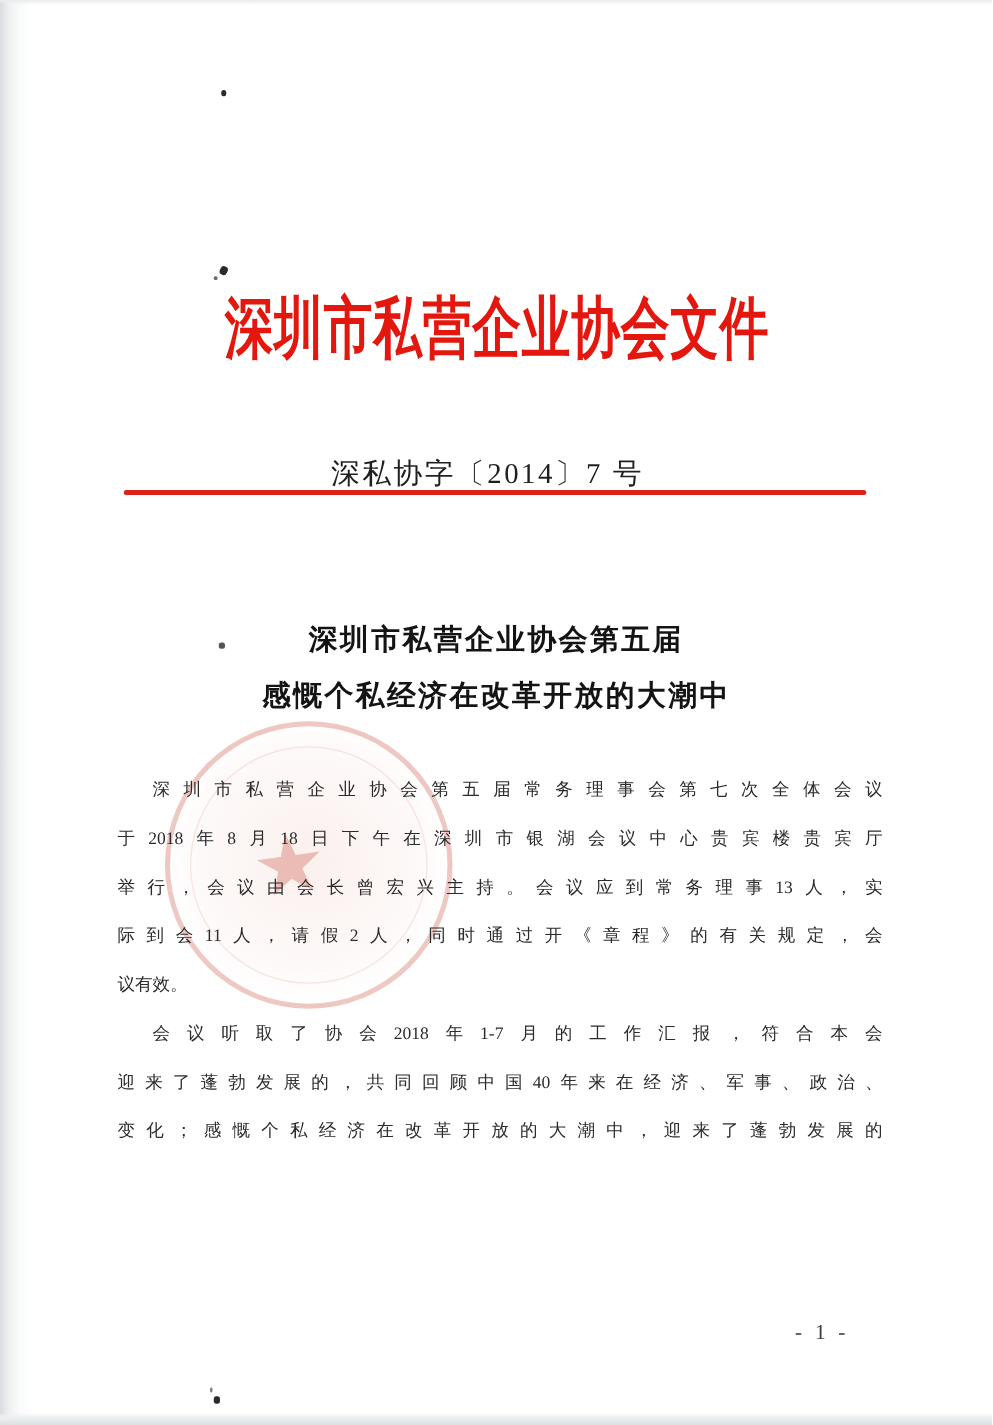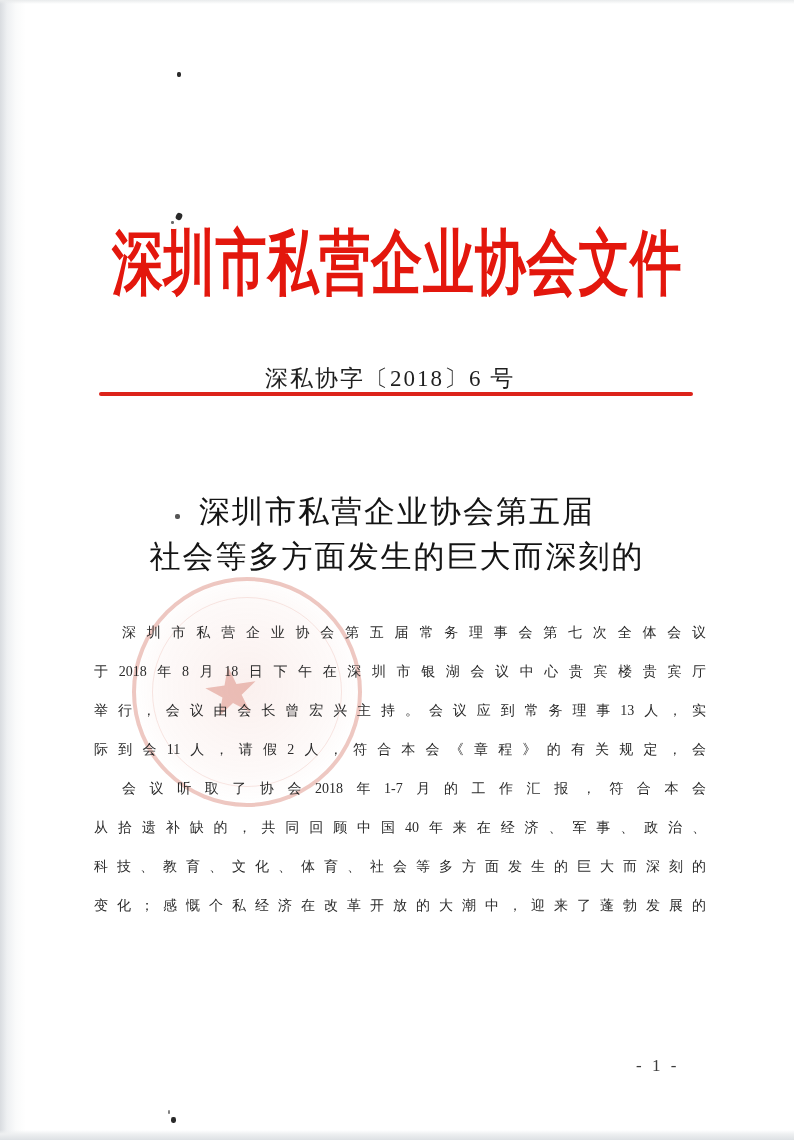--- a/index.html
+++ b/index.html
@@ -20,21 +20,21 @@
     background: linear-gradient(to bottom, #e9ebec, rgba(255,255,255,0));
   }
   .bottom-edge {
     position: absolute; bottom: 0; left: 0; right: 0; height: 10px;
     background: linear-gradient(to top, #dde1e4, #eef0f1 60%, rgba(255,255,255,0));
   }
 
   .org-header {
     position: absolute; top: 220px; left: 0; width: 794px;
     text-align: center;
-    font-size: 71px; line-height: 86px; font-weight: bold;
+    font-size: 54px; line-height: 86px; font-weight: bold;
     color: #e3170d;
     white-space: nowrap;
   }
   .org-header .squeeze {
     display: inline-block;
     transform: scaleX(0.72);
     transform-origin: 50% 50%;
     letter-spacing: 1px;
   }
 
@@ -48,22 +48,22 @@
   .red-rule {
     position: absolute; top: 392px; left: 99px;
     width: 594px; height: 4px;
     background: #dc231a;
     border-radius: 2px;
   }
 
   .meeting-title {
     position: absolute; top: 489px; left: 0; width: 794px;
     text-align: center;
-    font-size: 31px; line-height: 45px;
-    font-weight: normal; color: #141414;
+    font-size: 23px; line-height: 45px;
+    font-weight: bold; color: #141414;
     letter-spacing: 2px;
   }
 
   .body-text {
     position: absolute; top: 613px; left: 94px;
     width: 612px;
     font-size: 14px; line-height: 39px;
     color: #2b2b2b;
     z-index: 2;
   }
@@ -113,45 +113,45 @@
 </head>
 <body>
 
 <div class="page">
   <div class="top-edge"></div>
 
   <div class="org-header">
     <span class="squeeze">深圳市私营企业协会文件</span>
   </div>
 
-  <div class="doc-number">深私协字〔2018〕6 号</div>
+  <div class="doc-number">深私协字〔2014〕7 号</div>
 
   <div class="red-rule"></div>
 
   <div class="meeting-title">
     <div>深圳市私营企业协会第五届</div>
-    <div>社会等多方面发生的巨大而深刻的</div>
+    <div>感慨个私经济在改革开放的大潮中</div>
   </div>
 
   <div class="seal">
     <div class="inner-ring"></div>
     <span class="star">★</span>
   </div>
 
   <div class="body-text">
     <div>
         <div class="body-line first">深圳市私营企业协会第五届常务理事会第七次全体会议</div>
         <div class="body-line">于2018年8月18日下午在深圳市银湖会议中心贵宾楼贵宾厅</div>
         <div class="body-line">举行，会议由会长曾宏兴主持。会议应到常务理事13人，实</div>
-        <div class="body-line">际到会11人，请假2人，符合本会《章程》的有关规定，会</div>
+        <div class="body-line">际到会11人，请假2人，同时通过开《章程》的有关规定，会</div>
+        <div class="body-line no-just">议有效。</div>
       </div>
     <div>
         <div class="body-line first">会议听取了协会2018年1-7月的工作汇报，符合本会</div>
-        <div class="body-line">从拾遗补缺的，共同回顾中国40年来在经济、军事、政治、</div>
-        <div class="body-line">科技、教育、文化、体育、社会等多方面发生的巨大而深刻的</div>
+        <div class="body-line">迎来了蓬勃发展的，共同回顾中国40年来在经济、军事、政治、</div>
         <div class="body-line">变化；感慨个私经济在改革开放的大潮中，迎来了蓬勃发展的</div>
       </div>
   </div>
 
   <div class="page-number">- 1 -</div>
 
   <div class="speck s1"></div>
   <div class="speck s2"></div>
   <div class="speck s3"></div>
   <div class="speck s4"></div>

